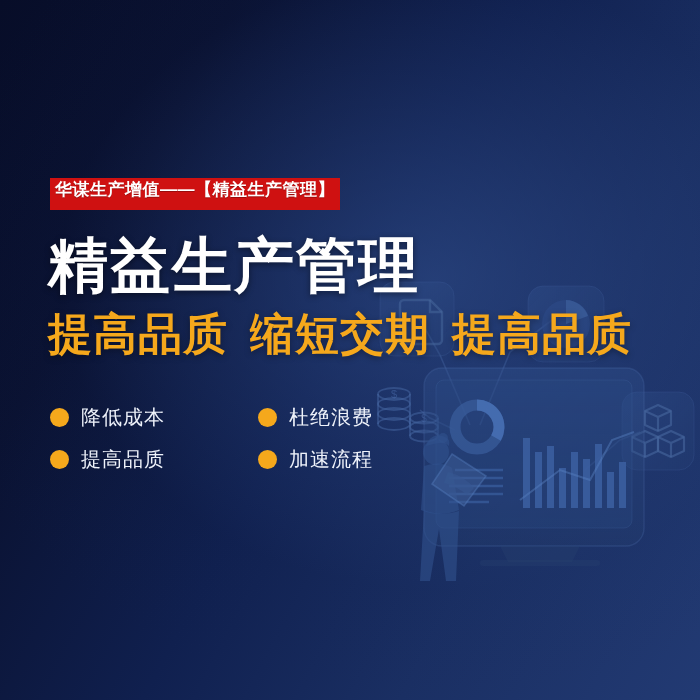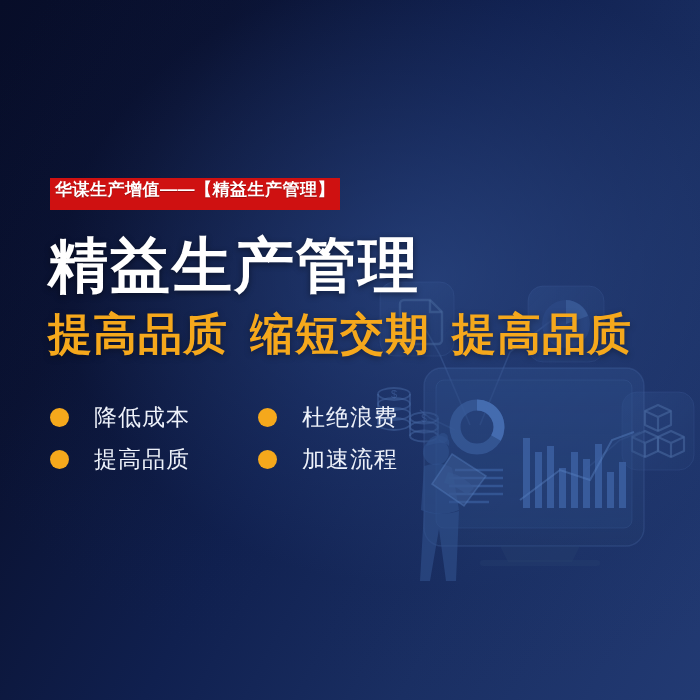--- a/index.html
+++ b/index.html
@@ -93,25 +93,24 @@
   }
   .benefit .dot {
     width:19px; height:19px;
     border-radius:50%;
     background:#f5a81c;
     flex:0 0 auto;
     margin-right:12px;
   }
   .benefit .btxt {
     color:#eef2fa;
-    font-size:23px;
+    font-size:20px;
     font-weight:500;
     letter-spacing:1px;
     white-space:nowrap;
-    margin-left:13px;
   }
 </style>
 </head>
 <body>
 
 <div id="poster">
 
   <div id="bg-art">
     <svg viewBox="0 0 700 700" xmlns="http://www.w3.org/2000/svg">
       <defs>

